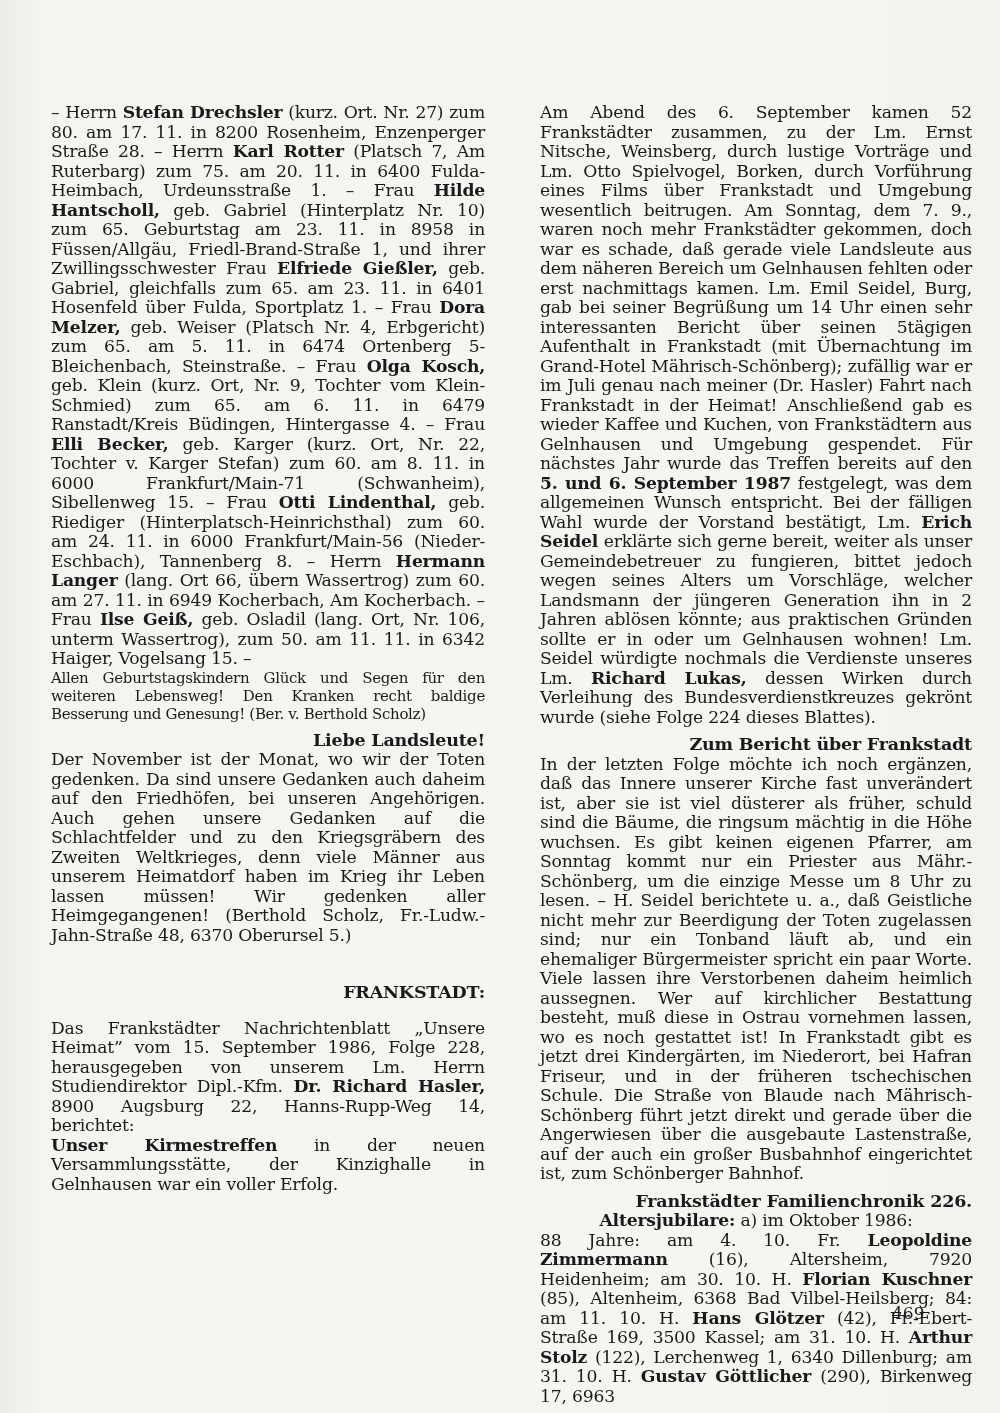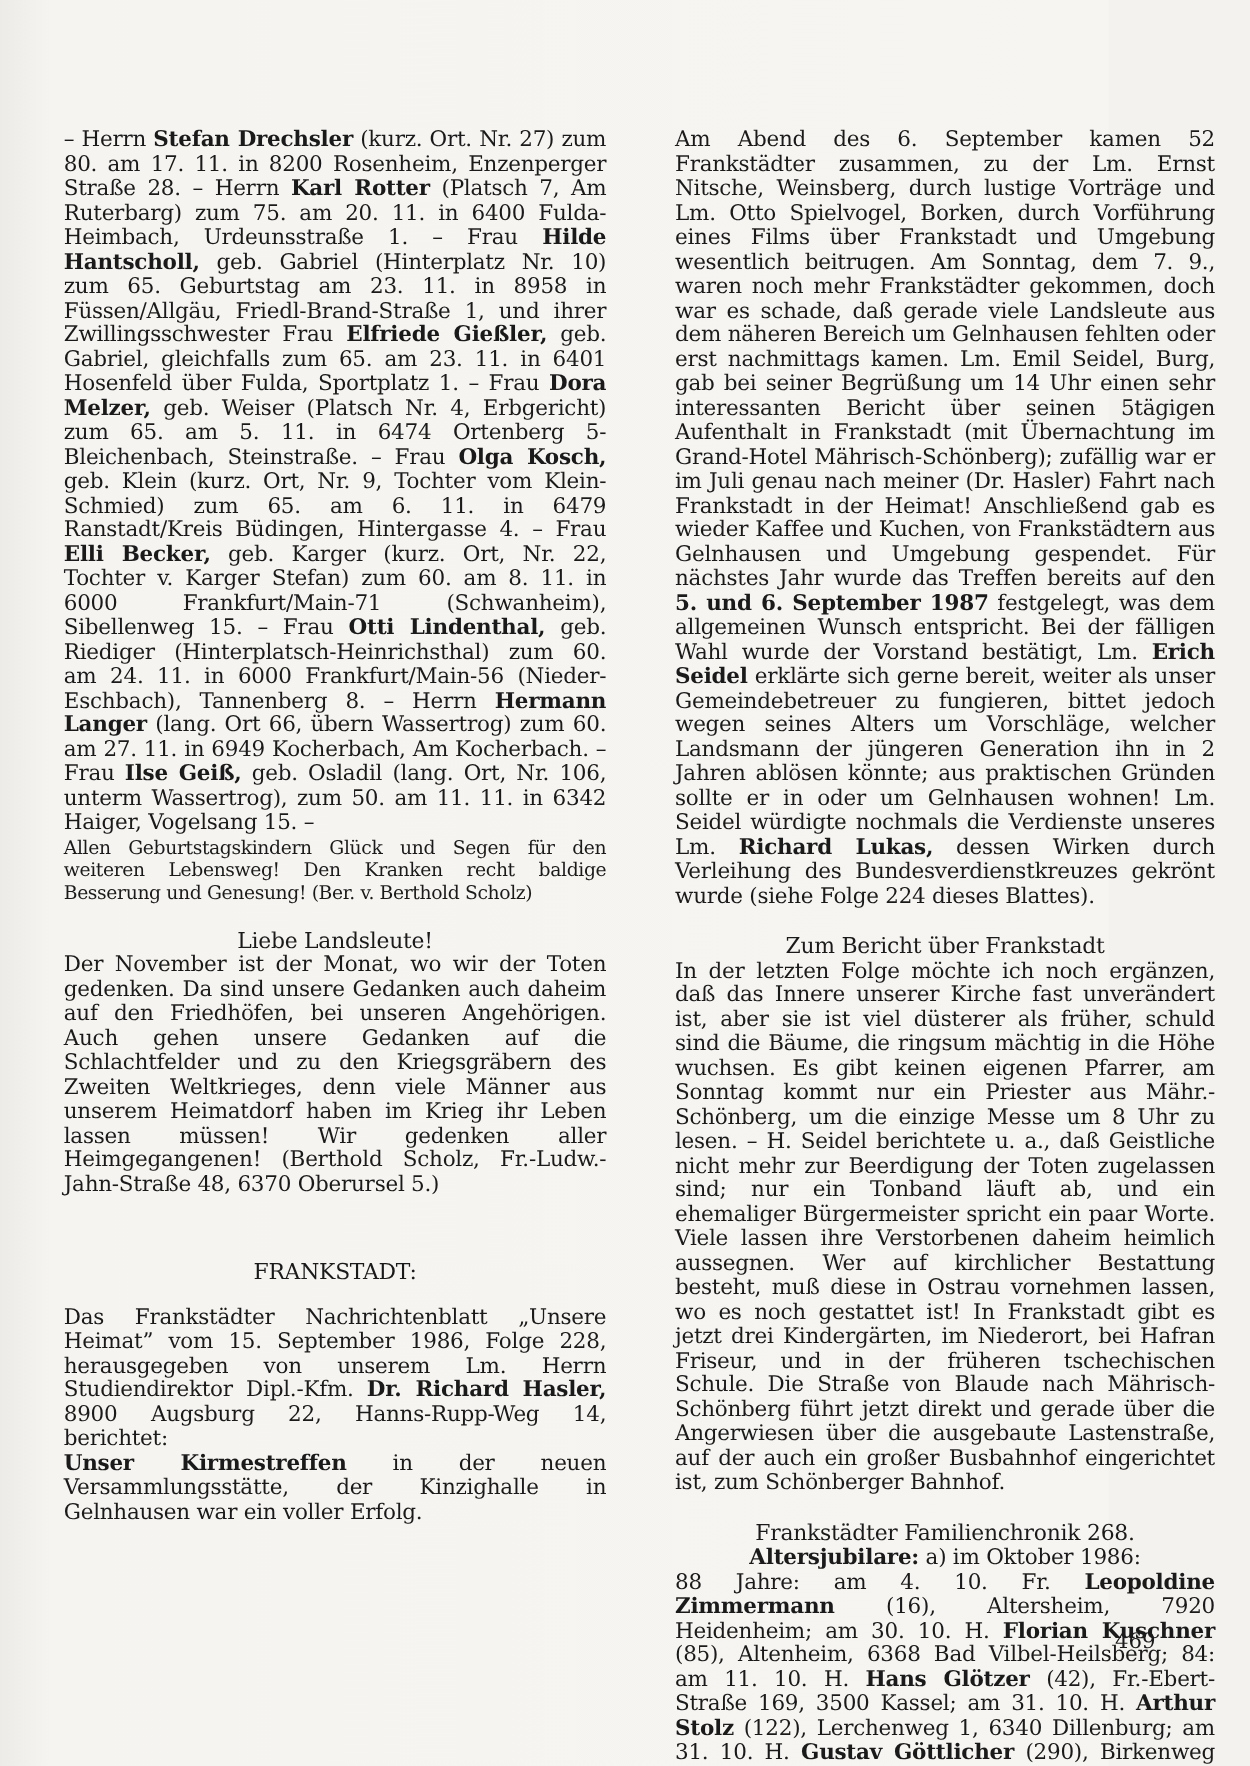--- a/index.html
+++ b/index.html
@@ -18,21 +18,21 @@
     position: absolute; top: 103px;
     font-size: 17.2px; line-height: 19.5px;
     text-align: justify;
     letter-spacing: -0.2px;
   }
   .col-left { left: 51px; width: 434px; }
   .col-right { left: 540px; width: 432px; }
   p { margin: 0; }
   b { font-weight: bold; }
   .small { font-size: 15px; line-height: 18px; letter-spacing: -0.3px; }
-  .h { font-weight: normal; font-size: 17.5px; margin-top: 21px; text-align: center; }
+  .h { font-weight: bold; font-size: 17.5px; margin-top: 8px; text-align: right; }
   .gap { height: 30px; }
   .mt6 { margin-top: 0; }
   .mt4 { margin-top: 16px; }
   .pagenum { position: absolute; left: 892px; top: 1303px; font-size: 17px; }
 </style>
 </head>
 <body>
 
 <div class="page">
 
@@ -46,19 +46,19 @@
     <div class="gap"></div>
     <p class="h">FRANKSTADT:</p>
     <p class="mt4"><span>Das Frankstädter Nachrichtenblatt „Unsere Heimat” vom 15. September 1986, Folge 228, herausgegeben von unserem Lm. Herrn Studiendirektor Dipl.-Kfm. </span><b>Dr. Richard Hasler,</b><span> 8900 Augsburg 22, Hanns-Rupp-Weg 14, berichtet:</span></p>
     <p class="mt6"><b>Unser Kirmestreffen</b><span> in der neuen Versammlungsstätte, der Kinzighalle in Gelnhausen war ein voller Erfolg.</span></p>
   </div>
 
   <div class="col col-right">
     <p><span>Am Abend des 6. September kamen 52 Frankstädter zusammen, zu der Lm. Ernst Nitsche, Weinsberg, durch lustige Vorträge und Lm. Otto Spielvogel, Borken, durch Vorführung eines Films über Frankstadt und Umgebung wesentlich beitrugen. Am Sonntag, dem 7. 9., waren noch mehr Frankstädter gekommen, doch war es schade, daß gerade viele Landsleute aus dem näheren Bereich um Gelnhausen fehlten oder erst nachmittags kamen. Lm. Emil Seidel, Burg, gab bei seiner Begrüßung um 14 Uhr einen sehr interessanten Bericht über seinen 5tägigen Aufenthalt in Frankstadt (mit Übernachtung im Grand-Hotel Mährisch-Schönberg); zufällig war er im Juli genau nach meiner (Dr. Hasler) Fahrt nach Frankstadt in der Heimat! Anschließend gab es wieder Kaffee und Kuchen, von Frankstädtern aus Gelnhausen und Umgebung gespendet. Für nächstes Jahr wurde das Treffen bereits auf den </span><b>5. und 6. September 1987</b><span> festgelegt, was dem allgemeinen Wunsch entspricht. Bei der fälligen Wahl wurde der Vorstand bestätigt, Lm. </span><b>Erich Seidel</b><span> erklärte sich gerne bereit, weiter als unser Gemeindebetreuer zu fungieren, bittet jedoch wegen seines Alters um Vorschläge, welcher Landsmann der jüngeren Generation ihn in 2 Jahren ablösen könnte; aus praktischen Gründen sollte er in oder um Gelnhausen wohnen! Lm. Seidel würdigte nochmals die Verdienste unseres Lm. </span><b>Richard Lukas,</b><span> dessen Wirken durch Verleihung des Bundesverdienstkreuzes gekrönt wurde (siehe Folge 224 dieses Blattes).</span></p>
     <p class="h">Zum Bericht über Frankstadt</p>
     <p>In der letzten Folge möchte ich noch ergänzen, daß das Innere unserer Kirche fast unverändert ist, aber sie ist viel düsterer als früher, schuld sind die Bäume, die ringsum mächtig in die Höhe wuchsen. Es gibt keinen eigenen Pfarrer, am Sonntag kommt nur ein Priester aus Mähr.-Schönberg, um die einzige Messe um 8 Uhr zu lesen. – H. Seidel berichtete u. a., daß Geistliche nicht mehr zur Beerdigung der Toten zugelassen sind; nur ein Tonband läuft ab, und ein ehemaliger Bürgermeister spricht ein paar Worte. Viele lassen ihre Verstorbenen daheim heimlich aussegnen. Wer auf kirchlicher Bestattung besteht, muß diese in Ostrau vornehmen lassen, wo es noch gestattet ist! In Frankstadt gibt es jetzt drei Kindergärten, im Niederort, bei Hafran Friseur, und in der früheren tschechischen Schule. Die Straße von Blaude nach Mährisch-Schönberg führt jetzt direkt und gerade über die Angerwiesen über die ausgebaute Lastenstraße, auf der auch ein großer Busbahnhof eingerichtet ist, zum Schönberger Bahnhof.</p>
-    <p class="h">Frankstädter Familienchronik 268.</p>
+    <p class="h">Frankstädter Familienchronik 226.</p>
     <p style="text-align:center"><b>Altersjubilare:</b><span> a) im Oktober 1986:</span></p>
     <p><span>88 Jahre: am 4. 10. Fr. </span><b>Leopoldine Zimmermann</b><span> (16), Altersheim, 7920 Heidenheim; am 30. 10. H. </span><b>Florian Kuschner</b><span> (85), Altenheim, 6368 Bad Vilbel-Heilsberg; 84: am 11. 10. H. </span><b>Hans Glötzer</b><span> (42), Fr.-Ebert-Straße 169, 3500 Kassel; am 31. 10. H. </span><b>Arthur Stolz</b><span> (122), Lerchenweg 1, 6340 Dillenburg; am 31. 10. H. </span><b>Gustav Göttlicher</b><span> (290), Birkenweg 17, 6963</span></p>
   </div>
 
   <div class="pagenum">469</div>
 </div>
 
 </body></html>

